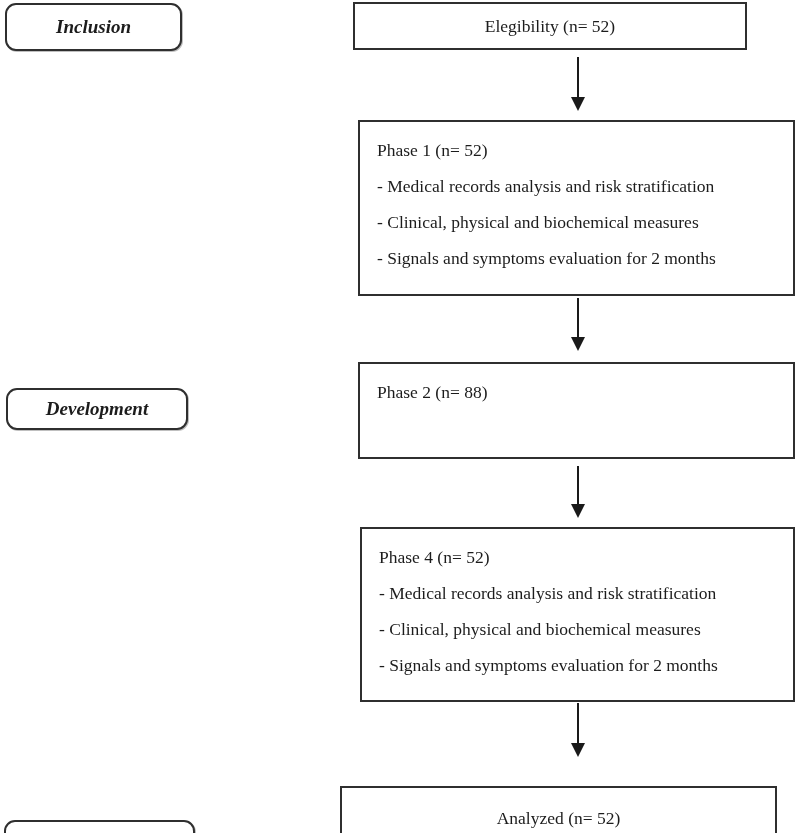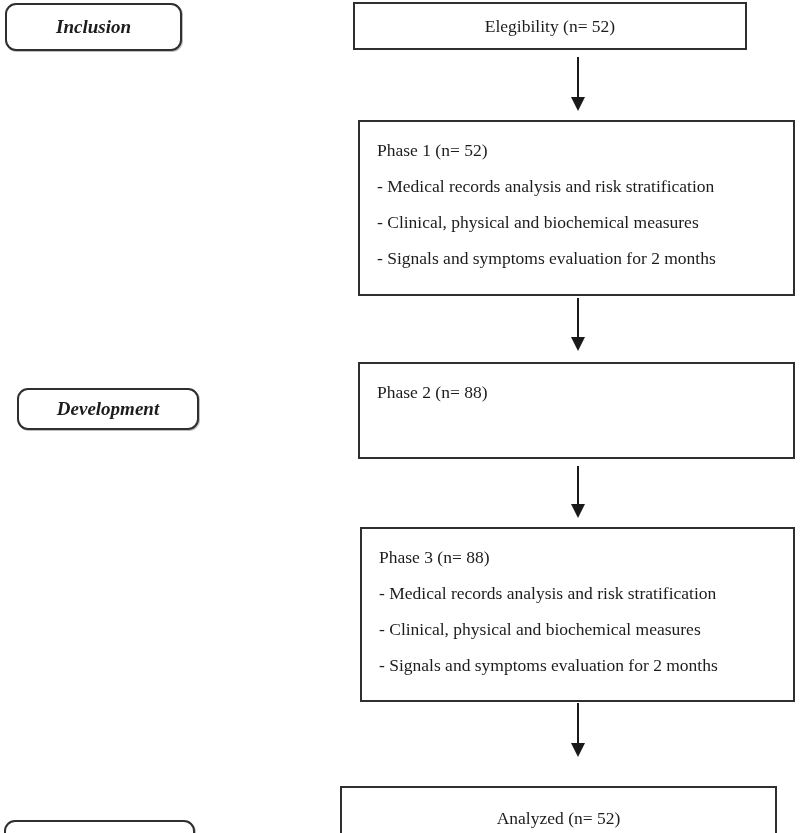--- a/index.html
+++ b/index.html
@@ -22,21 +22,21 @@
     background: #ffffff;
     display: flex;
     align-items: center;
     justify-content: center;
     font-weight: bold;
     font-style: italic;
     font-size: 19px;
     box-shadow: 1px 1px 0 rgba(0,0,0,0.25);
   }
   .stage-inclusion   { left: 5px;  top: 3px;   width: 177px; height: 48px; }
-  .stage-development { left: 17px;  top: 388px; width: 182px; height: 42px; }
+  .stage-development { left: 6px;  top: 388px; width: 182px; height: 42px; }
   .stage-analysis    { left: 4px;  top: 820px; width: 191px; height: 46px; }
 
   
   .box {
     position: absolute;
     border: 2px solid #2f2f2f;
     background: #ffffff;
     font-size: 17.5px;
   }
   .box-center {
@@ -130,21 +130,21 @@
     </div>
   </div>
 
   <div class="arrow arrow-3">
     <div class="arrow-line"></div>
     <div class="arrow-head"></div>
   </div>
 
   <div class="box box-phase3">
     <div class="box-content">
-      <div class="box-line">Phase 3 (n= 88)</div>
+      <div class="box-line">Phase 4 (n= 52)</div>
       <div class="box-line">- Medical records analysis and risk stratification</div>
       <div class="box-line">- Clinical, physical and biochemical measures</div>
       <div class="box-line">- Signals and symptoms evaluation for 2 months</div>
     </div>
   </div>
 
   <div class="arrow arrow-4">
     <div class="arrow-line"></div>
     <div class="arrow-head"></div>
   </div>

